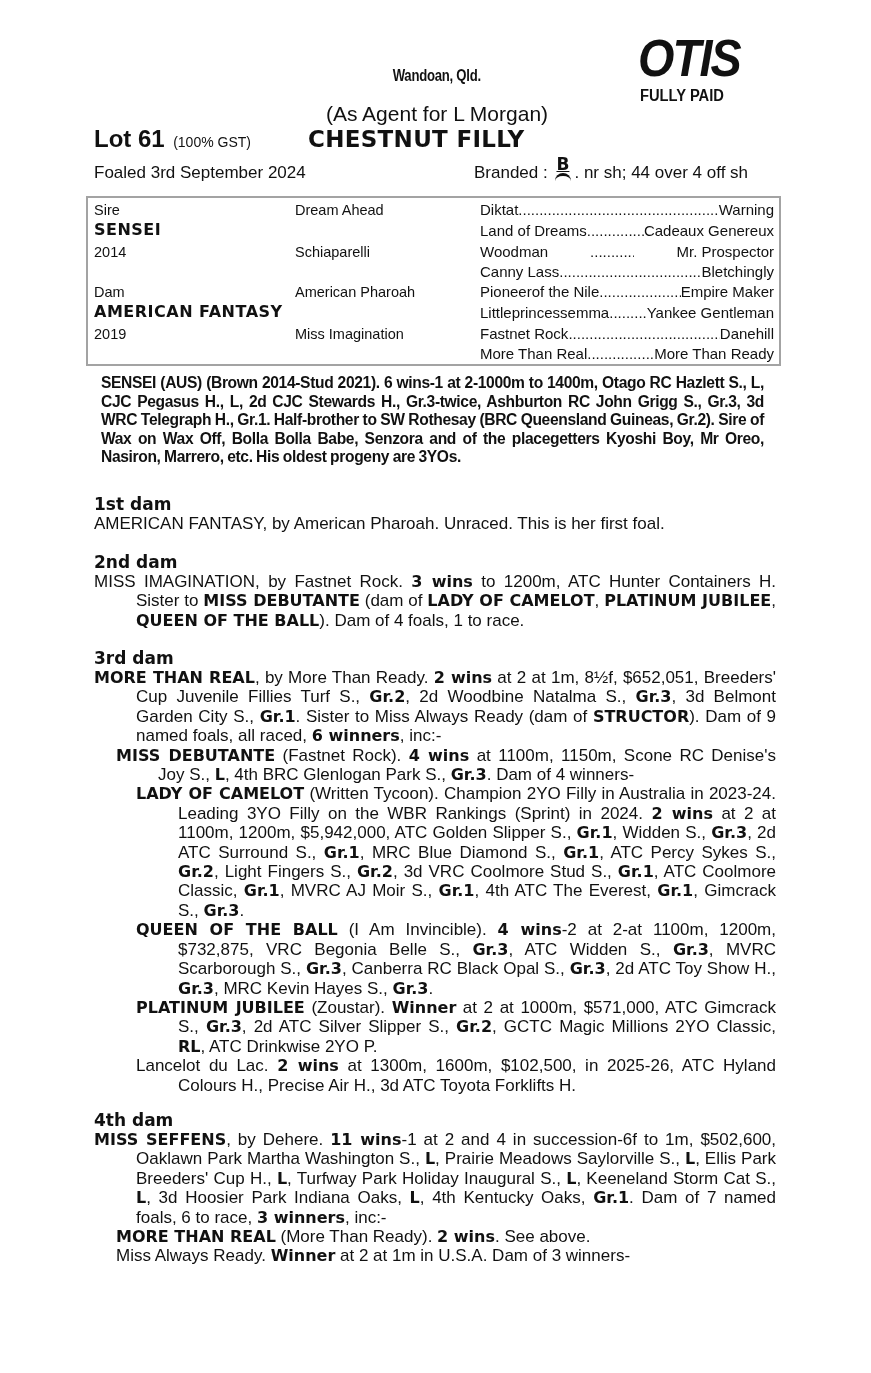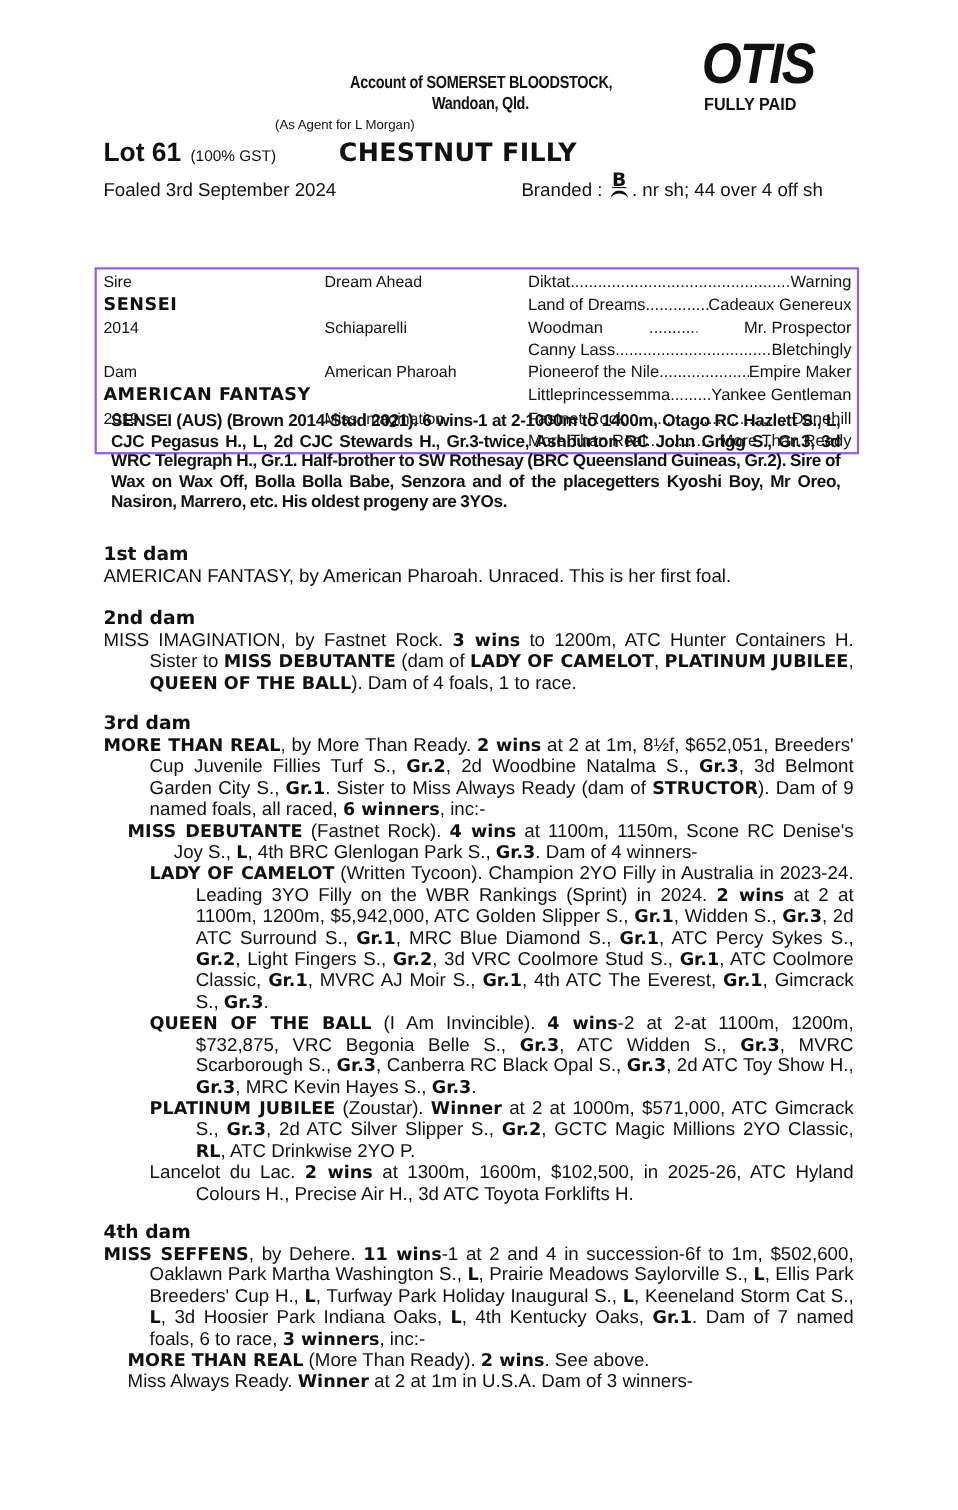--- a/index.html
+++ b/index.html
@@ -6,22 +6,22 @@
     body {
       width: 871px; height: 1373px; position: relative; overflow: hidden;
       font-family: "Liberation Sans", sans-serif; color: #111;
     }
     .hdr-account {
       position: absolute; left: 250px; top: 66px; width: 374px; text-align: center;
       font-weight: bold; font-size: 16px; line-height: 19px; letter-spacing: -0.2px;
     }
     .hdr-account .sq { display: inline-block; transform: scaleX(0.82); transform-origin: center; white-space: nowrap; }
     .hdr-agent {
-      position: absolute; left: 250px; top: 104px; width: 374px; 
-      font-size: 12px; line-height: 19px;
+      position: absolute; left: 250px; top: 104px; width: 374px; text-align: center;
+      font-size: 21px; line-height: 19px;
     }
     .logo { position: absolute; left: 638px; top: 34px; width: 110px; height: 72px; }
     .logo .otis {
       position: absolute; left: 0; top: -6px; font-weight: bold; font-size: 52px; line-height: 60px;
       letter-spacing: -2px; font-style: italic; transform: scaleX(0.9); transform-origin: left top;
     }
     .logo .paid {
       position: absolute; left: 2px; top: 52px; font-weight: bold; font-size: 16px; line-height: 20px;
       transform: scaleX(0.92); transform-origin: left top; white-space: nowrap;
     }
@@ -33,21 +33,21 @@
       font-weight: bold; font-size: 23px; line-height: 30px; white-space: nowrap; letter-spacing: 0.3px;
     }
     .foaled { position: absolute; left: 94px; top: 163px; font-size: 17px; line-height: 20px; white-space: nowrap; }
     .branded { position: absolute; left: 474px; top: 163px; font-size: 17px; line-height: 20px; white-space: nowrap; }
     .brand-mark { display: inline-block; position: relative; width: 20px; height: 20px; vertical-align: top; margin: 0 1px; }
     .brand-mark .b { position: absolute; left: 3px; top: -9px; font-weight: bold; font-size: 17px; text-decoration: underline; }
     .brand-mark .arc { position: absolute; left: 2px; top: 10px; width: 16px; height: 8px; border-top: 3px solid #111; border-radius: 10px 10px 0 0; }
 
     .pedigree {
       position: absolute; left: 86px; top: 196px; width: 695px; height: 170px;
-      border: 2px solid #8b5cf6; box-sizing: border-box; margin-top: 47px;
+      border: 2px solid #a3a3a3; box-sizing: border-box;
     }
     .ped-cell { position: absolute; font-size: 14.5px; line-height: 20px; white-space: nowrap; }
     .ped-bold { font-family: "DejaVu Sans", sans-serif; font-weight: bold; font-size: 16px; letter-spacing: 0.5px; }
     .gp { position: absolute; left: 392px; width: 294px; font-size: 15px; line-height: 20px; display: flex; white-space: nowrap; text-align: right; }
     .gp .l { flex: 0 0 auto; }
     .gp .dots { flex: 1 1 auto; overflow: hidden; }
     .gp .dots::after { content: "........................................................................................"; letter-spacing: 0; }
     .gp .r { flex: 0 0 auto; }
 
     .sire-note {
@@ -62,21 +62,20 @@
     .i1 { padding-left: 42px; text-indent: -42px; }
     .i2 { padding-left: 64px; text-indent: -42px; }
     .i3 { padding-left: 84px; text-indent: -42px; }
     .b { font-family: "DejaVu Sans", sans-serif; font-weight: bold; font-size: 16px; }
     .sq { letter-spacing: -0.3px; }
   </style>
 </head>
 <body>
 
 <div class="hdr-account">
-  <div><span class="sq">Account of SOMERSET BLOODSTOCK,</span></div>
   <div><span class="sq">Wandoan, Qld.</span></div>
 </div>
 <div class="hdr-agent">(As Agent for L Morgan)</div>
 
 <div class="logo">
   <div class="otis">OTIS</div>
   <div class="paid">FULLY PAID</div>
 </div>
 
 <div class="lot">

